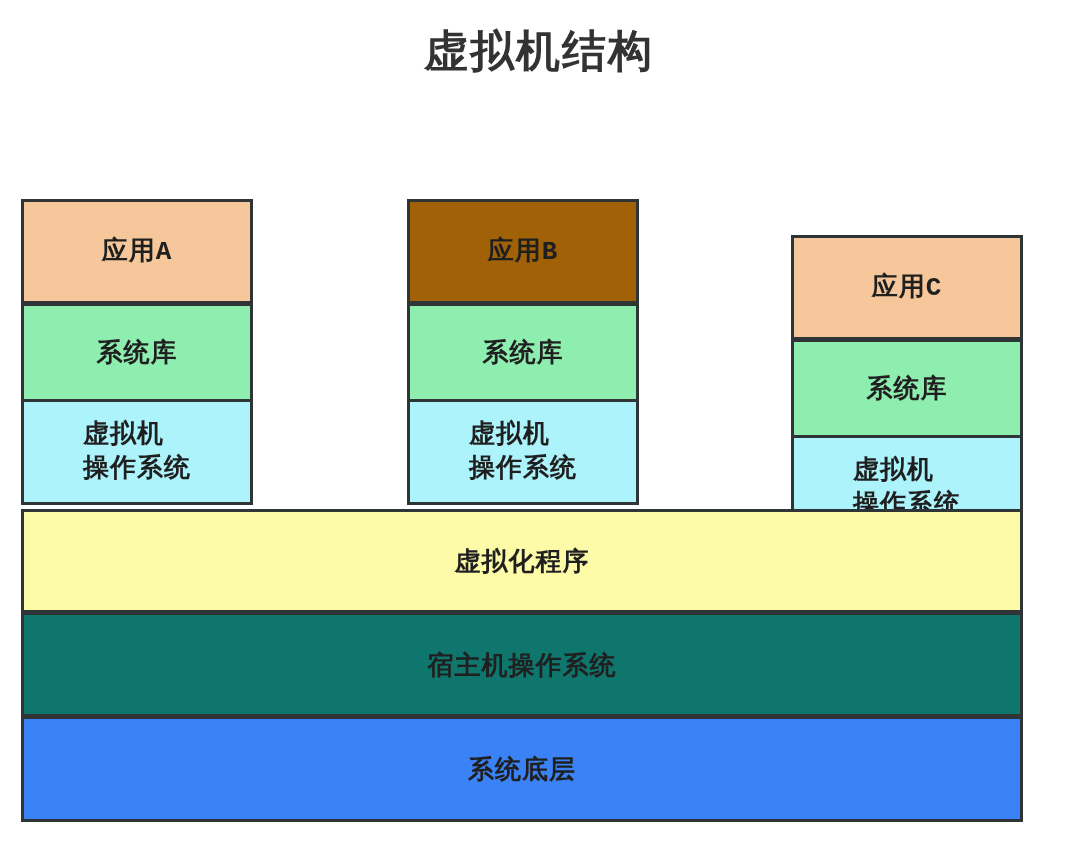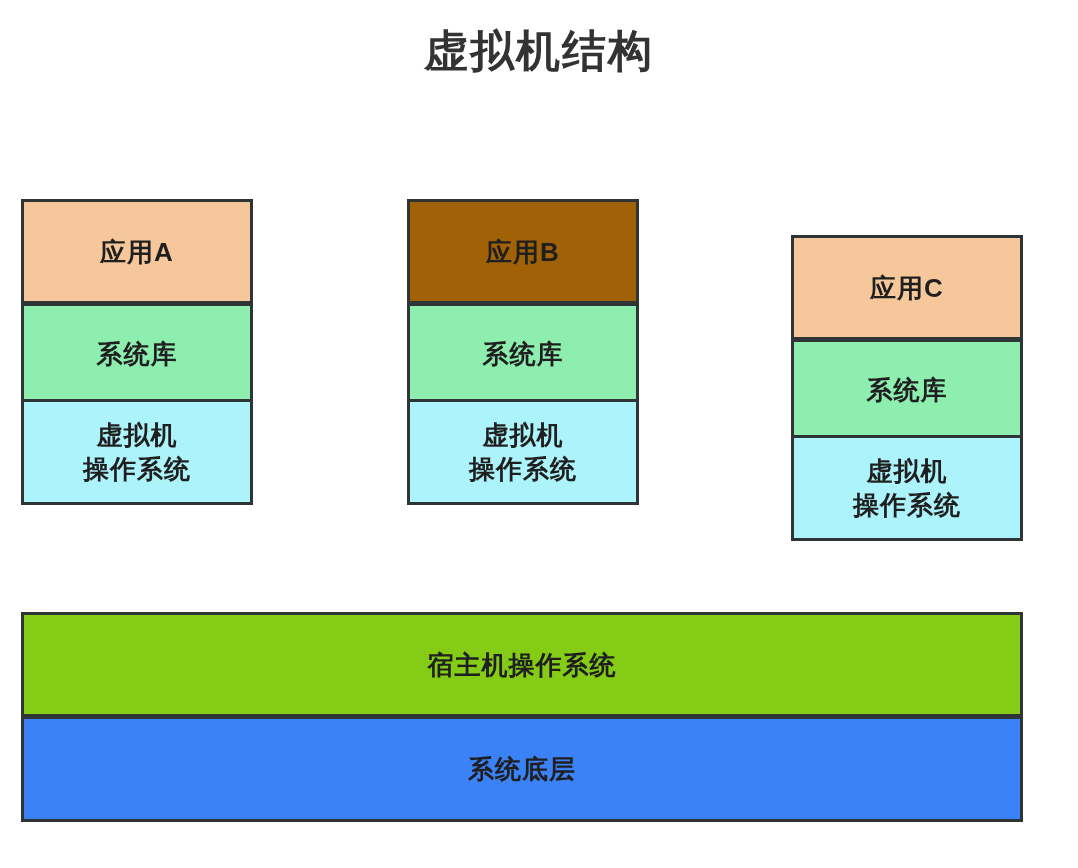--- a/index.html
+++ b/index.html
@@ -50,27 +50,27 @@
 
   .block {
     position: absolute;
     left: 0;
     width: 100%;
     box-sizing: border-box;
     border: 3px solid #2f3436;
     display: flex;
     align-items: center;
     justify-content: center;
-    text-align: center;
     font-size: 26px;
     font-weight: 700;
     line-height: 34px;
     color: #1f1f1f;
     letter-spacing: 1px;
     white-space: pre-line;
+    font-family: Liberation Mono, monospace;
   }
 
   .block-app { top: 0px;   height: 105px; }
   .block-lib { top: 104px; height: 101px; }
   .block-os  { top: 200px; height: 106px; }
 
   .wide-block {
     position: absolute;
     left: 0;
     width: 1002px;
@@ -111,18 +111,19 @@
 操作系统</div>
   </div>
 
   <div class="vm-column" id="vm-column-2">
     <div class="block block-app" style="background:#f5c79a">应用C</div>
     <div class="block block-lib" style="background:#8eeeb0">系统库</div>
     <div class="block block-os" style="background:#adf3fb">虚拟机
 操作系统</div>
   </div>
 
+  <div class="wide-block" id="layer-hypervisor" style="background:#fdfaa8">虚拟化程序</div>
 
-  <div class="wide-block" id="layer-host-os" style="background:#84cc16">宿主机操作系统</div>
+  <div class="wide-block" id="layer-host-os" style="background:#0f766e">宿主机操作系统</div>
 
   <div class="wide-block" id="layer-hardware" style="background:#3b82f6">系统底层</div>
 
 </div>
 
 </body></html>

